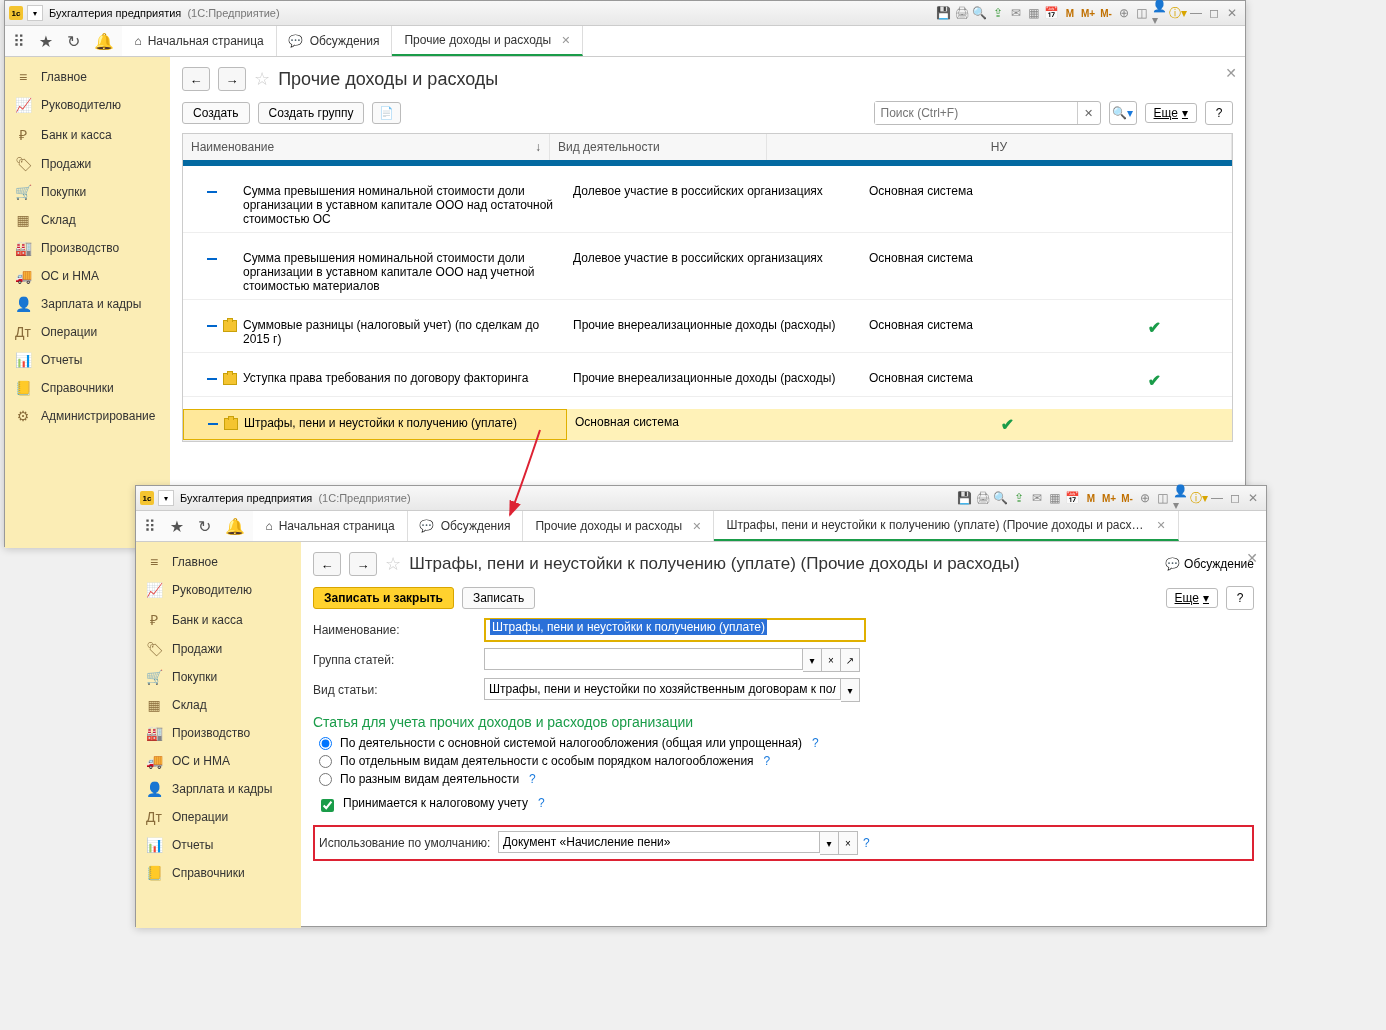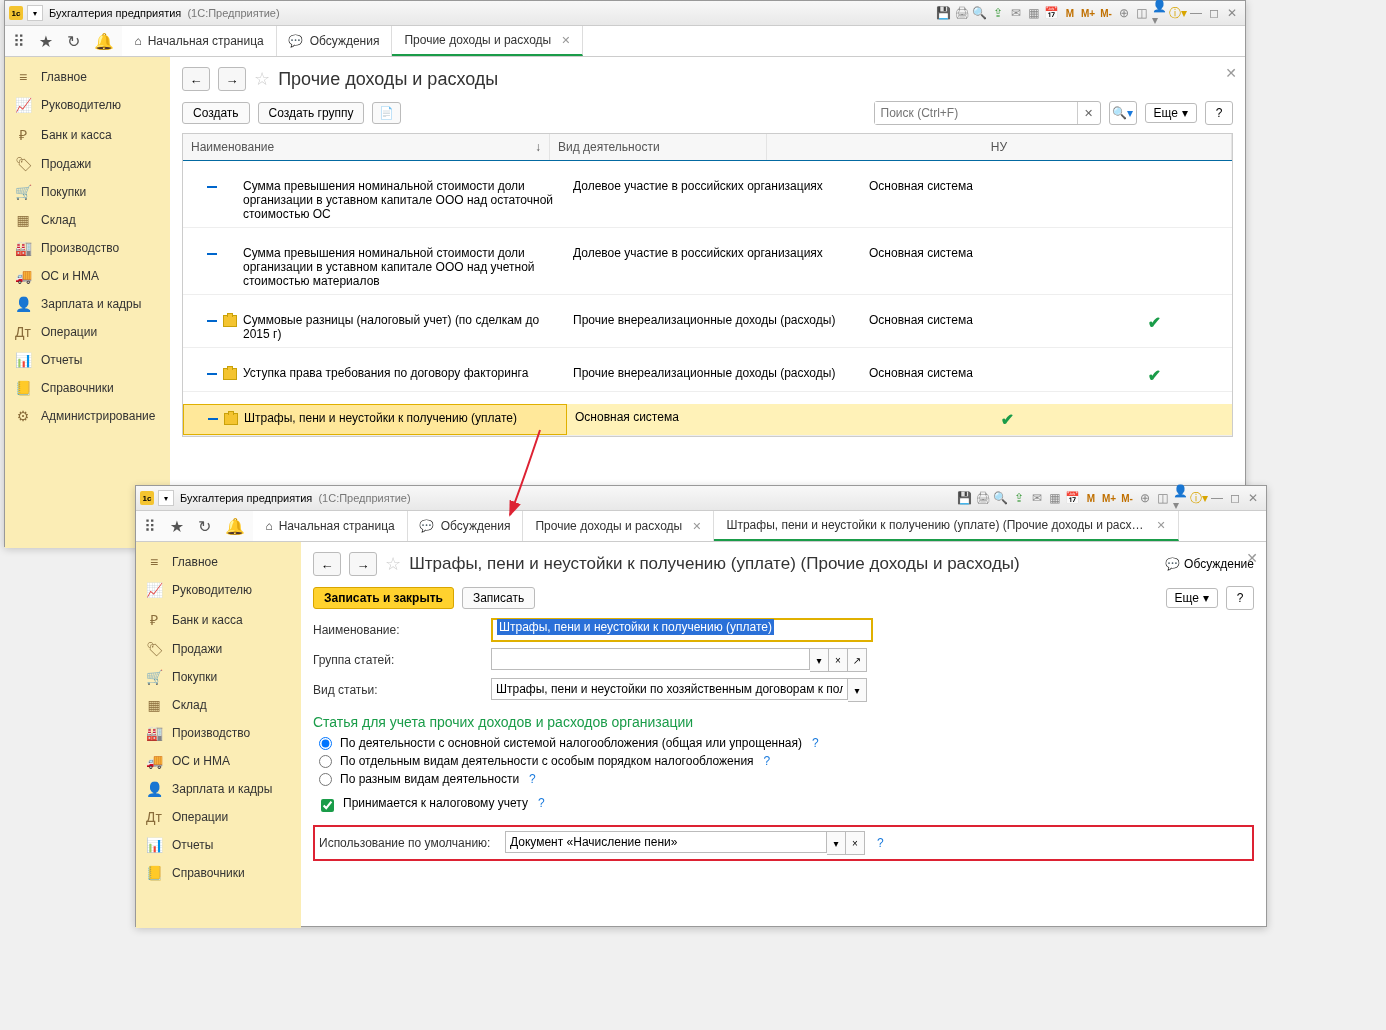--- a/index.html
+++ b/index.html
@@ -116,43 +116,43 @@
 }
 .btn.yellow { background:#ffd22e;border-color:#d8a500;font-weight:bold;}
 .btn.icon { padding:3px 6px;}
 .toolbar .spacer{flex:1;}
 .search {
   display:flex;border:1px solid #bbb;border-radius:3px;height:22px;
 }
 .search input {border:none;outline:none;padding:0 6px;font-size:12px;width:190px;color:#999;}
 .search .sb {width:22px;border-left:1px solid #ccc;display:flex;align-items:center;justify-content:center;cursor:pointer;font-size:11px;color:#666;}
 .sqbtn{width:26px;height:22px;border:1px solid #bbb;border-radius:3px;display:inline-flex;align-items:center;justify-content:center;cursor:pointer;}
-.more{display:flex;align-items:center;border:1px solid #bbb;border-radius:3px;padding:2px 8px;gap:4px;cursor:pointer;}
+.more{display:flex;align-items:center;border:1px solid #bbb;border-radius:3px;padding:2px 8px;gap:4px;cursor:pointer;text-decoration:underline;}
 .table {
   border:1px solid #ccc;
 }
-.thead{display:flex;background:#f7f7f7;border-bottom:1px solid #0369a1;}
+.thead{display:flex;background:#f7f7f7;border-bottom:6px solid #0369a1;}
 .th,.td{padding:6px 8px;font-size:12px;}
 .c1{width:350px;} .c2{width:280px;} .c3{width:200px;} .c4{flex:1;text-align:center;}
 .th{color:#555;border-right:1px solid #e4e4e4;}
 .th.c1{display:flex;justify-content:space-between;align-items:center;}
 .trow{display:flex;border-bottom:1px solid #eee;margin-top:12px;}
 .trow.sel{background:#fff2b8;}
 .trow.sel .td.c1{border:1px solid #e0b000;background:#ffe89a;}
 .td.c1{display:flex;gap:6px;align-items:flex-start;}
 .row-ico{width:14px;height:14px;flex-shrink:0;display:inline-block;margin-top:2px;}
 .tree-ico{width:10px;height:2px;background:#06c;flex-shrink:0;margin-top:7px;}
 .folder-ico{width:12px;height:10px;background:#f4c430;border:1px solid #c9a10a;flex-shrink:0;margin-top:2px;position:relative;}
 .folder-ico::before{content:"";position:absolute;left:3px;top:-3px;width:4px;height:3px;background:#f4c430;border:1px solid #c9a10a;border-bottom:none;}
 .check{color:#1a9c49;font-size:16px;font-weight:bold;}
 .close-x{position:absolute;right:8px;top:8px;font-size:14px;color:#999;cursor:pointer;}
 
 .arrow{position:absolute;pointer-events:none;z-index:50;}
 
-.frm-row{display:flex;align-items:center;margin:6px 0;gap:8px;}
+.frm-row{display:flex;align-items:center;margin:6px 0;gap:1px;}
 .frm-label{width:170px;font-size:12px;color:#333;}
 .frm-input{border:1px solid #bbb;height:20px;padding:0 4px;font-size:12px;flex:0 0 370px;}
 .frm-input.hl{border:2px solid #e0b000;background:#fff;}
 .frm-input .seltext{background:#2a70d8;color:#fff;padding:1px 2px;}
 .inp-group{display:flex;}
 .inp-group input{border:1px solid #bbb;height:20px;padding:0 4px;font-size:12px;flex:1;}
 .inp-btn{width:18px;height:22px;border:1px solid #bbb;border-left:none;display:flex;align-items:center;justify-content:center;font-size:10px;cursor:pointer;background:#fafafa;}
 .section-title{color:#1a9c49;font-size:14px;margin-top:12px;margin-bottom:6px;}
 .radio-row{display:flex;align-items:center;gap:6px;margin:4px 0;font-size:12px;}
 .radio-row input[type=radio]{margin:0 2px 0 6px;}

